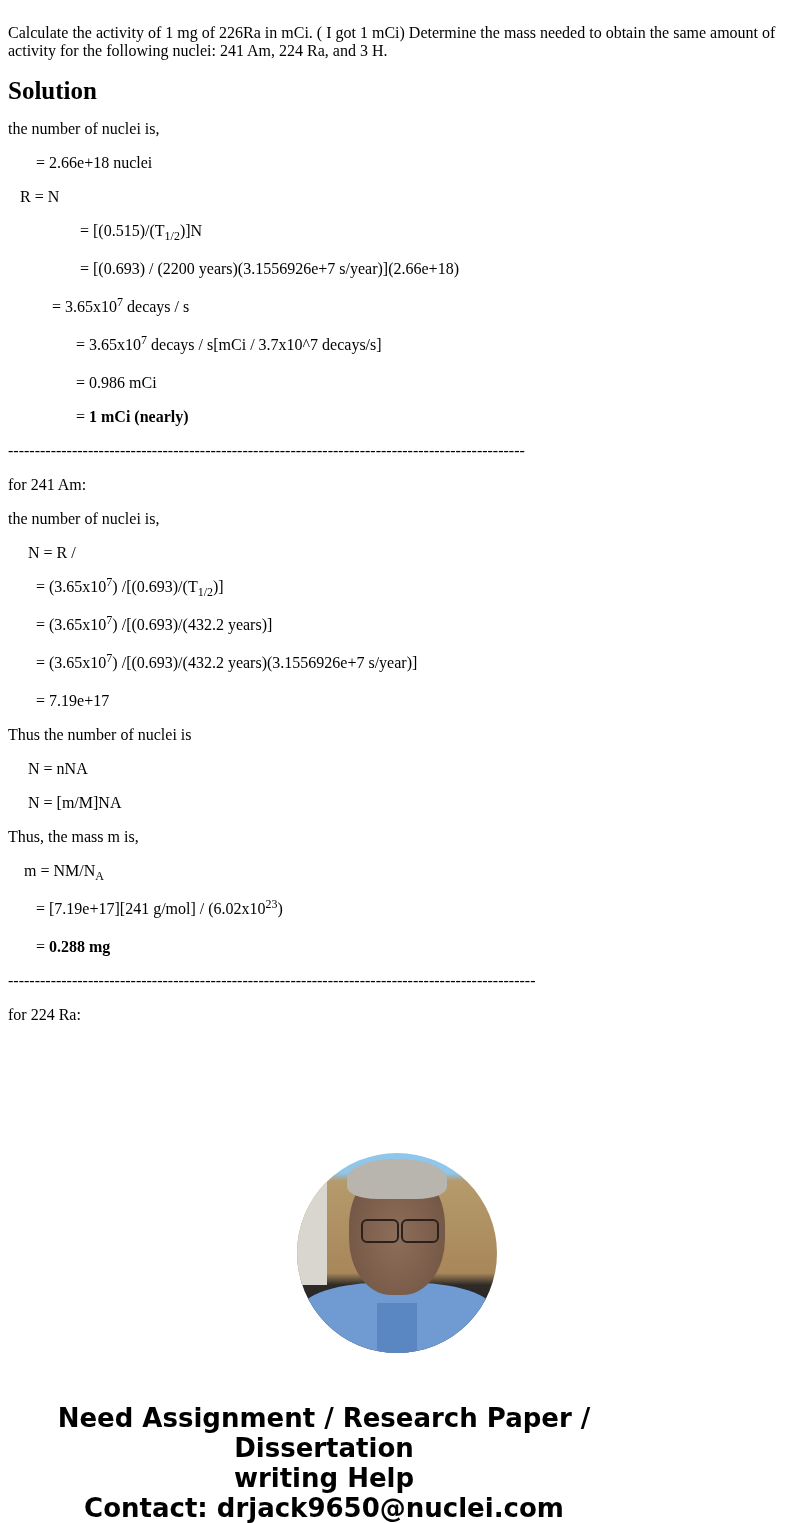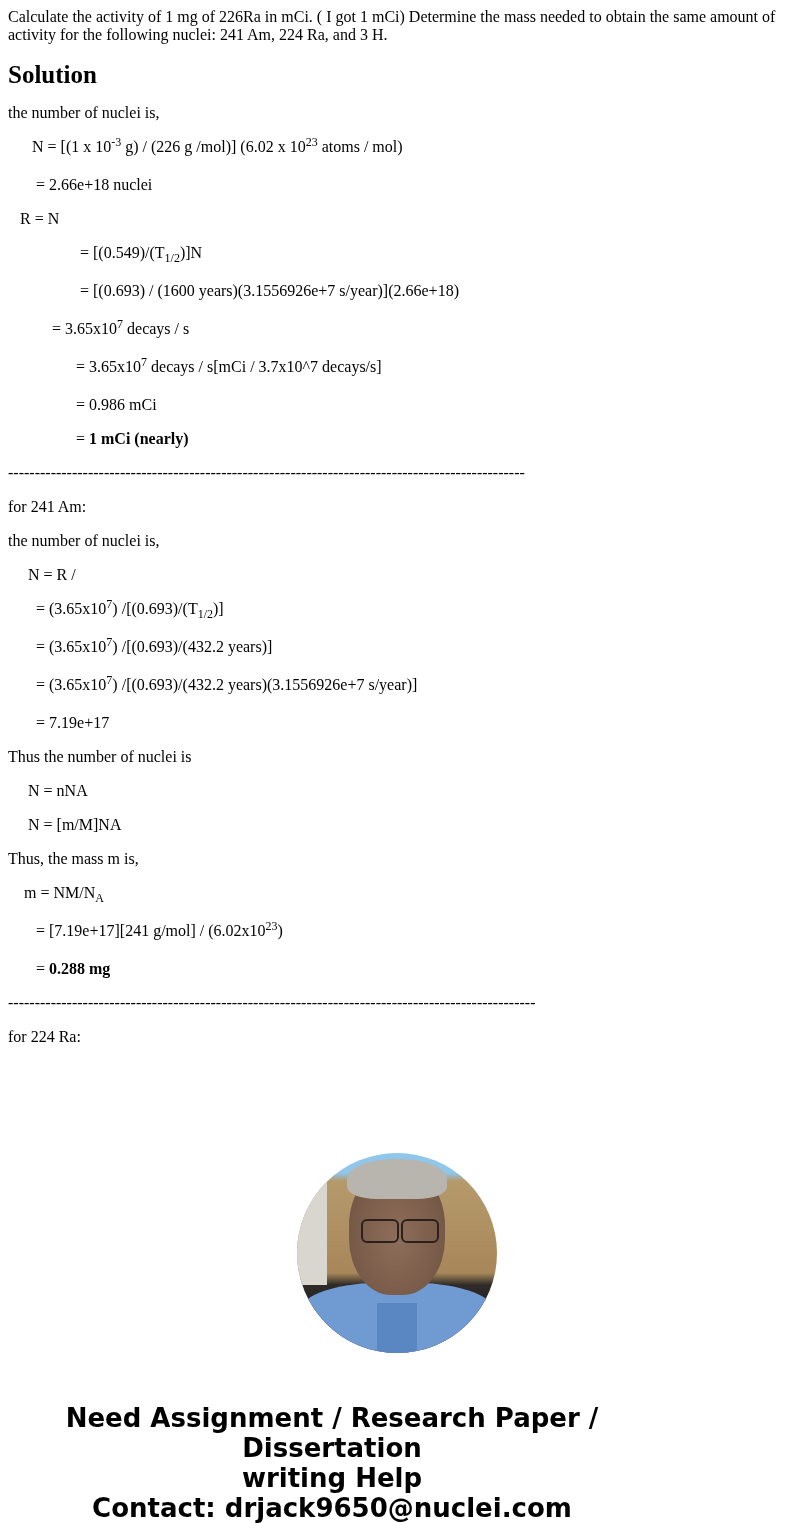--- a/index.html
+++ b/index.html
@@ -9,21 +9,21 @@
     }
     body {
       width: 794px;
       min-height: 1523px;
       font-family: "Liberation Serif", serif;
       font-size: 16px;
       color: #000;
       position: relative;
     }
     .content {
-      padding: 8px 8px 0 8px;
+      padding: 24px 8px 0 8px;
     }
     .question {
       margin: 0;
       line-height: 18px;
     }
     h3.solution-title {
       font-size: 25px;
       font-weight: bold;
       margin: 20px 0 18px 0;
       line-height: 22px;
@@ -82,21 +82,21 @@
       position: absolute; left: 0; top: 130px; width: 200px; height: 80px;
       background: #6f9ad2;
       border-radius: 40% 40% 0 0;
     }
     .avatar-collar {
       position: absolute; left: 80px; top: 150px; width: 40px; height: 50px;
       background: #5a86c2;
     }
     .promo {
       position: absolute;
-      left: 16px;
+      left: 8px;
       top: 1403px;
       width: 632px;
       text-align: center;
       font-family: "DejaVu Sans", sans-serif;
       font-weight: bold;
       font-size: 26px;
       line-height: 30px;
       color: #000;
     }
     .promo div { margin: 0; }
@@ -105,30 +105,29 @@
 <body>
 
 <div class="content">
 
   <p class="question">Calculate the activity of 1 mg of 226Ra in mCi. ( I got 1 mCi) Determine the mass needed to obtain the same amount of activity for the following nuclei: 241 Am, 224 Ra, and 3 H.</p>
 
   <h3 class="solution-title">Solution</h3>
 
   <div class="line">the number of nuclei is,</div>
 
-  <div class="line tall"><span>      N = [(1 x 10</span><sup>-3</sup><span> g) / (226 g /mol)] (6.02 x 10</span><sup>23</sup><span> atoms / mol)</span></div>
 
   <div class="line">       = 2.66e+18 nuclei</div>
 
 
   <div class="line">   R = N</div>
 
-  <div class="line tall"><span>                  = [(0.549)/(T</span><sub>1/2</sub><span>)]N</span></div>
+  <div class="line tall"><span>                  = [(0.515)/(T</span><sub>1/2</sub><span>)]N</span></div>
 
-  <div class="line tall">                  = [(0.693) / (1600 years)(3.1556926e+7 s/year)](2.66e+18)</div>
+  <div class="line tall">                  = [(0.693) / (2200 years)(3.1556926e+7 s/year)](2.66e+18)</div>
 
   <div class="line tall"><span>           = 3.65x10</span><sup>7</sup><span> decays / s</span></div>
 
   <div class="line tall"><span>                 = 3.65x10</span><sup>7</sup><span> decays / s[mCi / 3.7x10^7 decays/s]</span></div>
 
   <div class="line">                 = 0.986 mCi</div>
 
   <div class="line"><span>                 = </span><span class="bold">1 mCi (nearly)</span></div>
 
   <div class="dashes">-------------------------------------------------------------------------------------------------</div>

